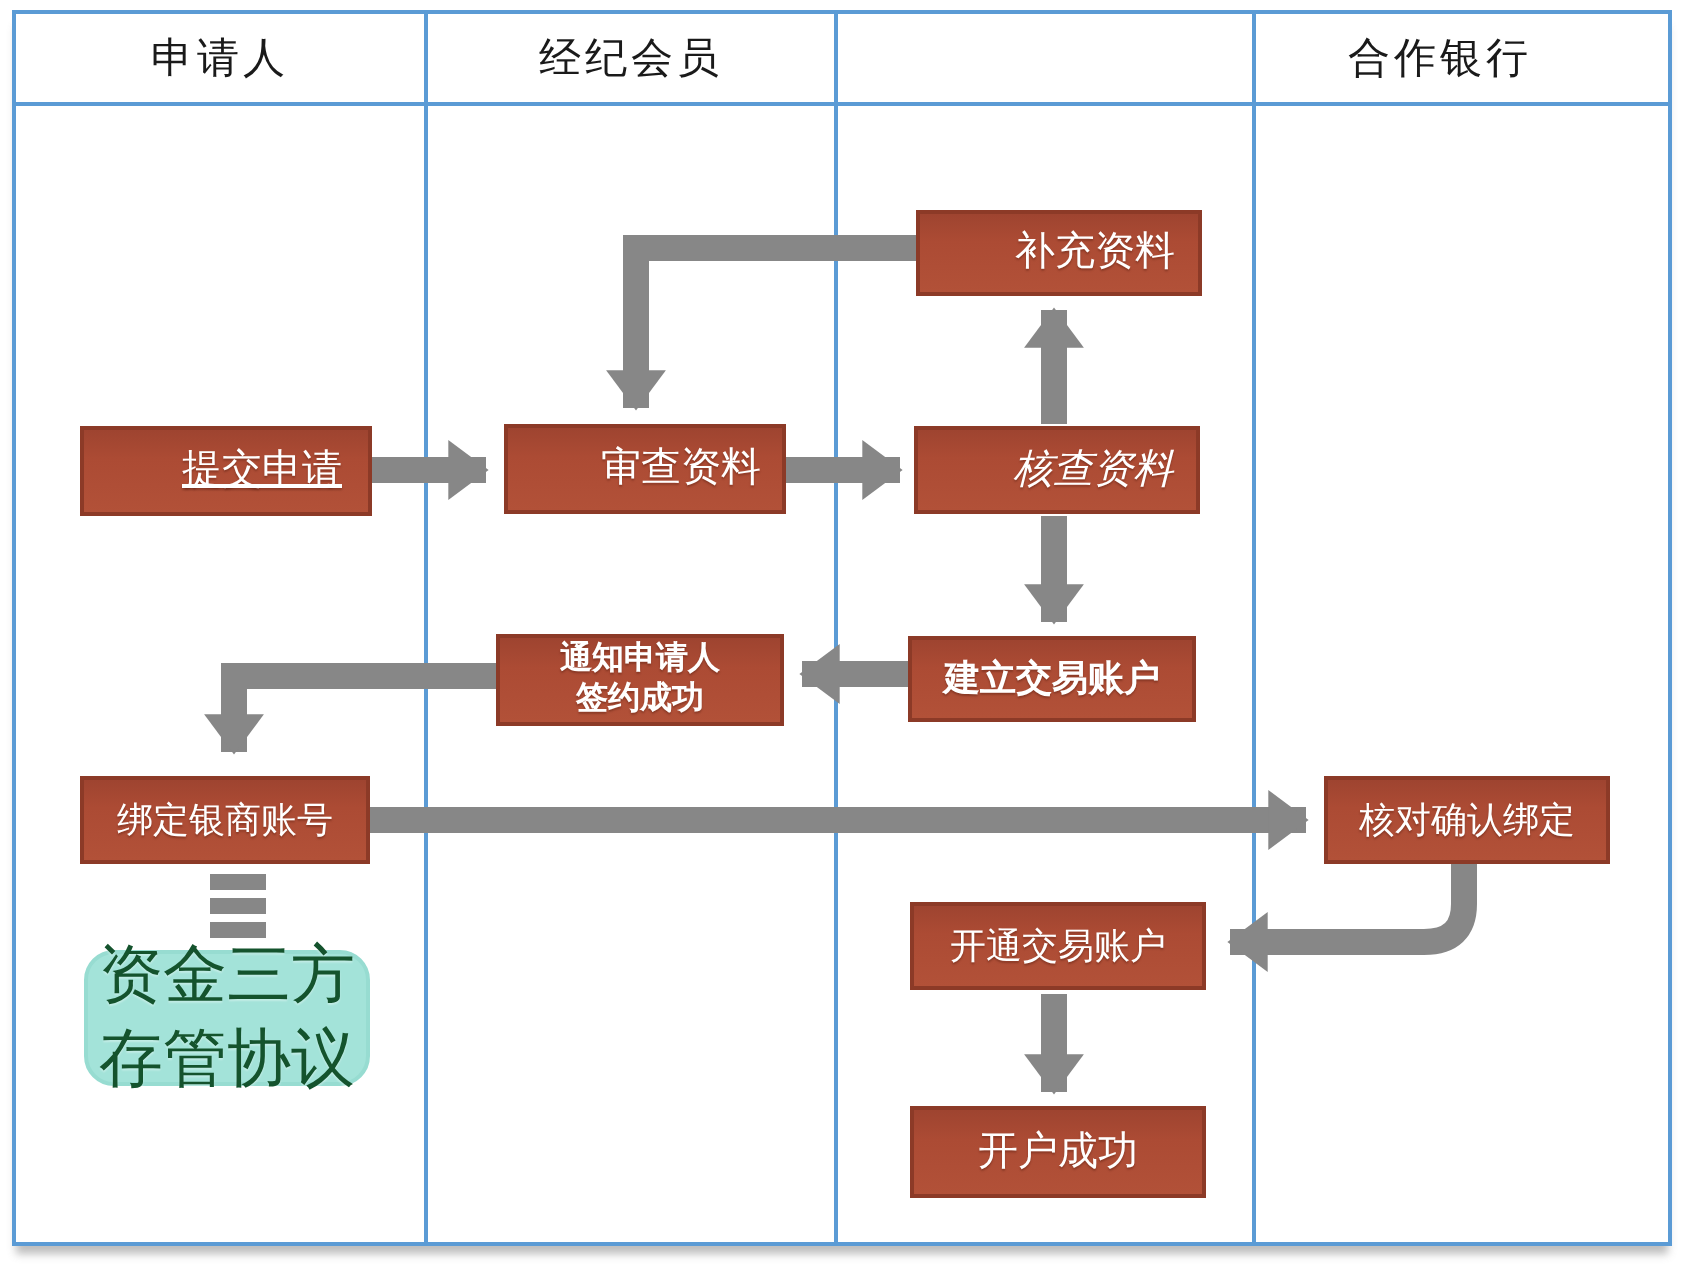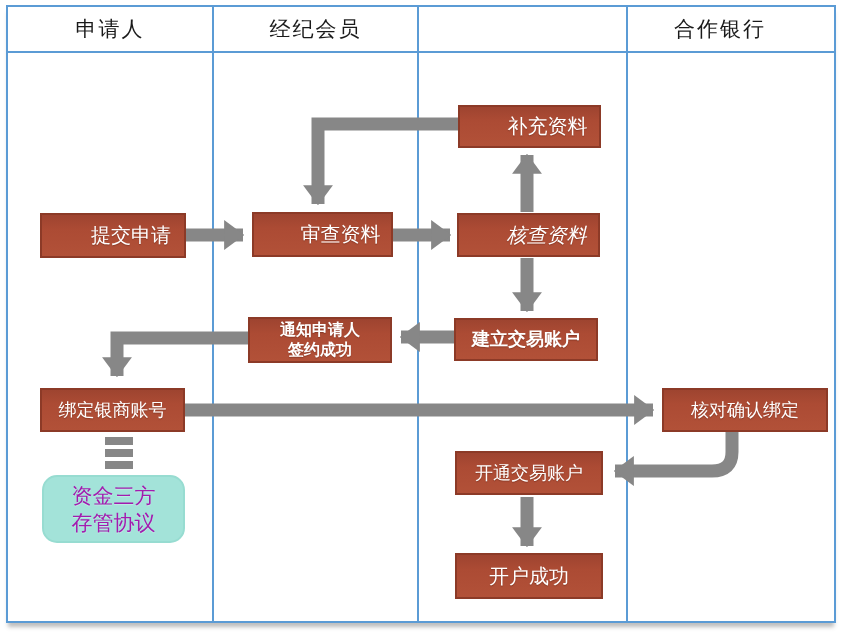--- a/index.html
+++ b/index.html
@@ -23,22 +23,22 @@
     background:linear-gradient(180deg,#9E4430 0%,#AC4B34 35%,#B25138 100%);
     border:2px solid #8C3A27;color:#ffffff;text-align:center;
     white-space:pre-line;line-height:1.25;text-shadow:0 1px 1px rgba(70,20,10,0.35);
   }
   .fs20{font-size:20px;padding-left:36px;}
   .fs18{font-size:18px;}
   .fs16{font-size:16px;font-weight:bold;}
   .bold{font-weight:normal;font-size:20px;}
   .agreement{
     position:absolute;box-sizing:border-box;display:flex;align-items:center;justify-content:center;
-    background:#A3E3D9;border:2px solid #97DCD1;border-radius:15px;color:#a21caf;
-    text-align:center;white-space:pre-line;font-size:21px;line-height:1.3;
+    background:#A3E3D9;border:2px solid #97DCD1;border-radius:15px;color:#14532d;
+    text-align:center;white-space:pre-line;font-size:32px;line-height:1.3;
     text-shadow:0 1px 1px rgba(255,255,255,0.35);
   }
   svg.arrows{position:absolute;left:0;top:0;width:842px;height:633px;pointer-events:none;}
 </style>
 </head>
 <body>
 
 <div id="canvas">
 
   <div class="frame"></div>
@@ -69,27 +69,27 @@
       <path d="M732 432 V452 Q732 471 712 471 H615" marker-end="url(#arw)"></path>
       <path d="M527 497 V546" marker-end="url(#arw)"></path>
     </g>
     <g fill="#878787" stroke="none">
       <rect x="105" y="437" width="28" height="8"></rect>
       <rect x="105" y="449" width="28" height="8"></rect>
       <rect x="105" y="461" width="28" height="8"></rect>
     </g>
   </svg>
 
-  <div class="node fs20" style="left:40px;top:213px;width:146px;height:45px;">提交申请</div>
+  <div class="node fs20" style="left:40px;top:213px;width:146px;height:45px;text-decoration:underline;">提交申请</div>
   <div class="node fs20" style="left:252px;top:212px;width:141px;height:45px;">审查资料</div>
   <div class="node fs20" style="left:458px;top:105px;width:143px;height:43px;">补充资料</div>
   <div class="node fs20" style="left:457px;top:213px;width:143px;height:44px;font-style:italic;">核查资料</div>
   <div class="node fs18" style="left:454px;top:318px;width:144px;height:43px;font-weight:bold;">建立交易账户</div>
   <div class="node fs16" style="left:248px;top:317px;width:144px;height:46px;">通知申请人
 签约成功</div>
   <div class="node fs18" style="left:40px;top:388px;width:145px;height:44px;">绑定银商账号</div>
-  <div class="node fs18" style="left:662px;top:388px;width:166px;height:44px;">核对确认绑定</div>
+  <div class="node fs18" style="left:662px;top:388px;width:143px;height:44px;">核对确认绑定</div>
   <div class="node fs18" style="left:455px;top:451px;width:148px;height:44px;">开通交易账户</div>
   <div class="node bold" style="left:455px;top:553px;width:148px;height:46px;">开户成功</div>
   <div class="agreement" style="left:42px;top:475px;width:143px;height:68px;">资金三方
 存管协议</div>
 
 </div>
 
 </body></html>

